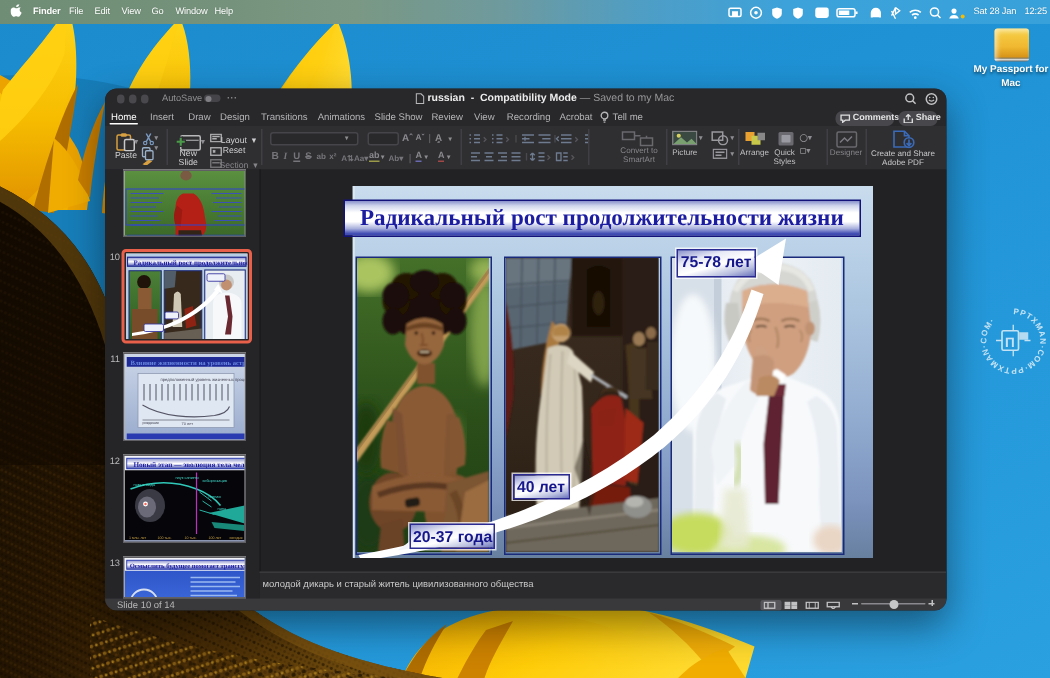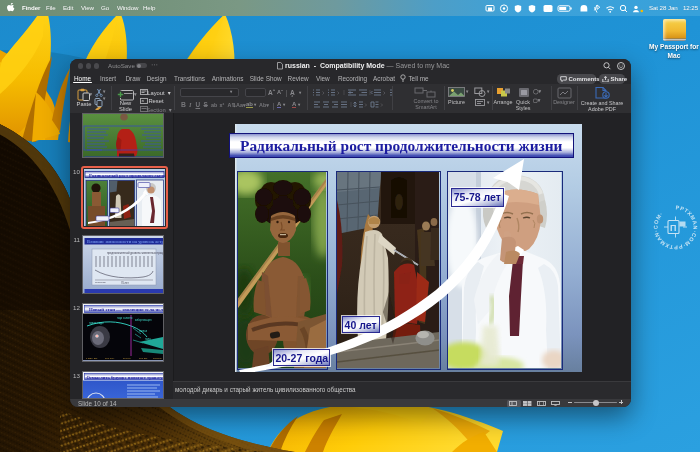--- a/index.html
+++ b/index.html
@@ -652,23 +652,23 @@
      <path d="M42 152 Q 48 136 44 124" stroke="#9cb944" stroke-width="2.4" fill="none" filter="url(#bl3)"></path>
      <path d="M35 154 H 49 L 52 192 Q 42 197 32 192 Z" fill="#e6e9cf" opacity=".85" filter="url(#bl3)"></path>
      <ellipse cx="106" cy="188" rx="12" ry="10" fill="#ead6c4" filter="url(#bl3)"></ellipse>
     </svg>
    </div>
    <svg style="position:absolute;left:0;top:0" width="347.5" height="248.5" viewBox="0 0 347.5 248.5">
     <path d="M6 250 C 80 239 150 221 208 174 C 242 145 262 112 274 72 L 266 69 C 253 108 232 139 201 166 C 147 209 85 231 4 246 Z" fill="#ffffff"></path>
     <path d="M289 35 L 284 66 L 272.5 58 L 258 54 Z" fill="#ffffff"></path>
     <path d="M30 243 L 42 234 L 48 240 Z" fill="#f2f4fa"></path>
    </svg>
-   <div class="lbl" style="left:38.8px;top:225.7px;width:55px;height:15.3px">20-27 года</div>
+   <div class="lbl" style="left:38.8px;top:225.7px;width:55px;height:15.3px">20-37 года</div>
    <div class="lbl" style="left:107.1px;top:192.7px;width:36px;height:15px">40 лет</div>
-   <div class="lbl" style="left:216.6px;top:64px;width:50.5px;height:17.6px">75-78 лет</div>
+   <div class="lbl" style="left:216.6px;top:42px;width:50.5px;height:17.6px">75-78 лет</div>
   </div>
  </div>
  <div id="captionbar">
         <span style="position:absolute;left:2.5px;top:4.8px">молодой дикарь и старый житель цивилизованного общества</span>
       </div>
  <div id="statusbar">
   <span style="position:absolute;left:8px;top:1px">Slide 10 of 14</span>
   <span style="position:absolute;left:437px;top:.5px;width:14px;height:7px;background:#55555a;border-radius:1.5px"></span>
   <svg style="position:absolute;left:439px;top:1.5px" width="54" height="5" viewBox="0 0 54 5" fill="none" stroke="#c2c2c4" stroke-width=".9">
    <rect x=".5" y=".5" width="7" height="4"></rect>

